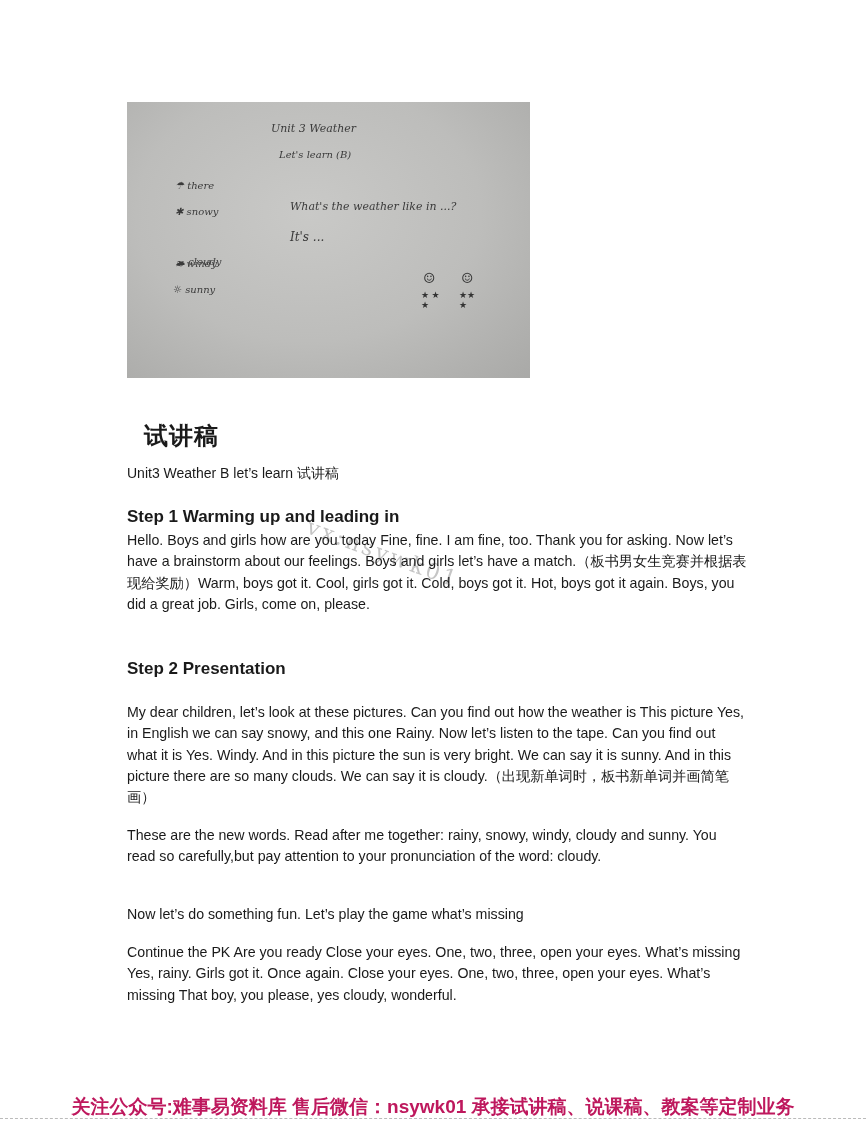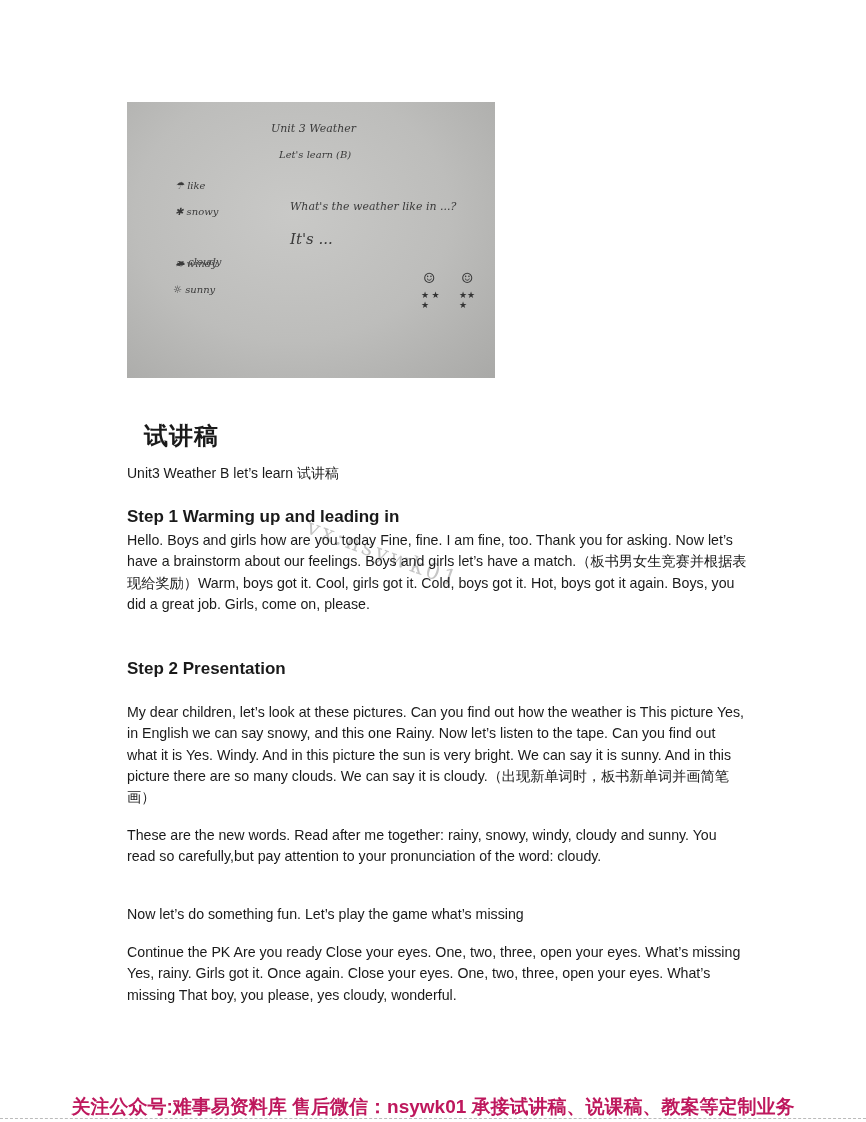--- a/index.html
+++ b/index.html
@@ -1,18 +1,18 @@
 <!DOCTYPE html>
 <html><head>
 <meta charset="utf-8">
 <style>
   html, body { margin:0; padding:0; }
   body { width:866px; height:1122px; background:#ffffff; position:relative; overflow:hidden;
          font-family:"Liberation Sans", "DejaVu Sans", sans-serif; color:#1a1a1a; }
-  .photo { position:absolute; left:127px; top:102px; width:368px; height:276px;
+  .photo { position:absolute; left:127px; top:102px; width:403px; height:276px;
            background: radial-gradient(ellipse at 45% 40%, #c9c9c7 0%, #bdbdbb 55%, #a9a9a7 100%);
            overflow:hidden; }
   .hw { position:absolute; font-family:"DejaVu Serif", serif; font-style:italic; color:#3a3a3a; font-size:10px; white-space:nowrap; }
   .h1 { position:absolute; left:128px; top:404px; font-size:24px; font-weight:bold; margin:16px; letter-spacing:1px; }
   .sub { position:absolute; left:127px; top:465px; font-size:14px; }
   .h2 { position:absolute; left:127px; font-size:17px; font-weight:bold; margin:0; }
   .para { position:absolute; left:127px; width:620px; font-size:14.2px; line-height:21.3px; margin:0; }
   .watermark { position:absolute; left:312px; top:514px; font-size:22px; color:rgba(150,150,150,0.55);
                transform:rotate(20deg); transform-origin:left top; letter-spacing:3px; font-family:"DejaVu Serif", serif; }
   .footer { position:absolute; left:0; top:1094px; width:866px; text-align:center; color:#be185d;
@@ -22,41 +22,41 @@
 </style>
 </head>
 <body>
 
 <div class="photo">
   <div class="hw" style="left:144px;top:20px;font-size:11px;">Unit 3   Weather</div>
   <div class="hw" style="left:152px;top:47px;">Let's learn (B)</div>
 
   <div class="hw" style="left:48px;top:78px;">
     <span>☂</span>
-    <span>like</span>
+    <span>there</span>
   </div>
   <div class="hw" style="left:48px;top:104px;">
     <span>✱</span>
     <span>snowy</span>
   </div>
   <div class="hw" style="left:48px;top:128px;margin-top:28px;">
     <span>≋</span>
     <span>windy</span>
   </div>
   <div class="hw" style="left:48px;top:154px;">
     <span>☁</span>
     <span>cloudy</span>
   </div>
   <div class="hw" style="left:46px;top:182px;">
     <span>☼</span>
     <span>sunny</span>
   </div>
 
   <div class="hw" style="left:163px;top:98px;font-size:11px;">What's the weather like in ...?</div>
-  <div class="hw" style="left:163px;top:128px;font-size:15px;">It's ...</div>
+  <div class="hw" style="left:163px;top:128px;font-size:12px;">It's ...</div>
 
   <div class="hw" style="left:296px;top:168px;font-size:14px;font-style:normal;">☺</div>
   <div class="hw" style="left:334px;top:168px;font-size:14px;font-style:normal;">☺</div>
   <div class="stars" style="left:294px;top:188px;white-space:pre;">★ ★
 ★</div>
   <div class="stars" style="left:332px;top:188px;white-space:pre;">★★
 ★</div>
 </div>
 
 <h1 class="h1">试讲稿</h1>

